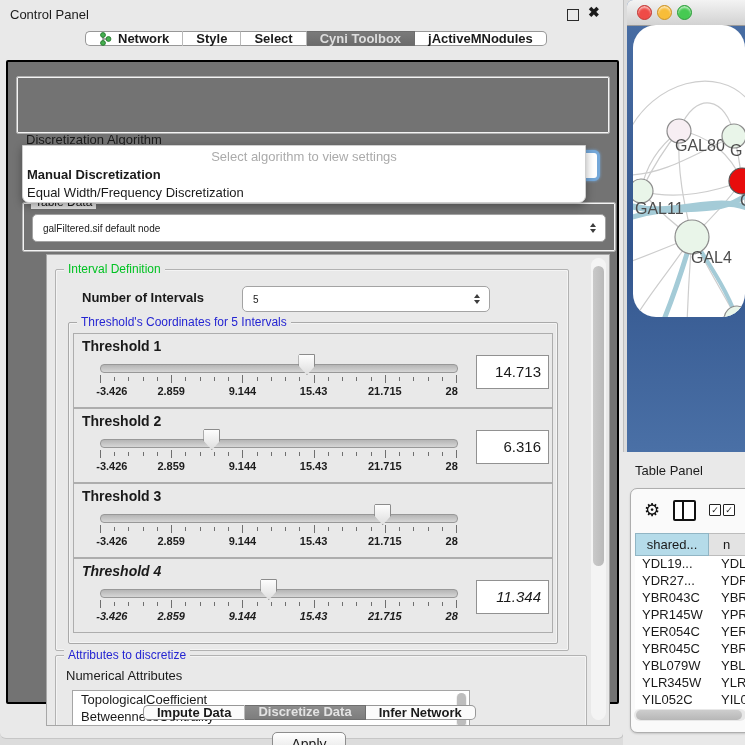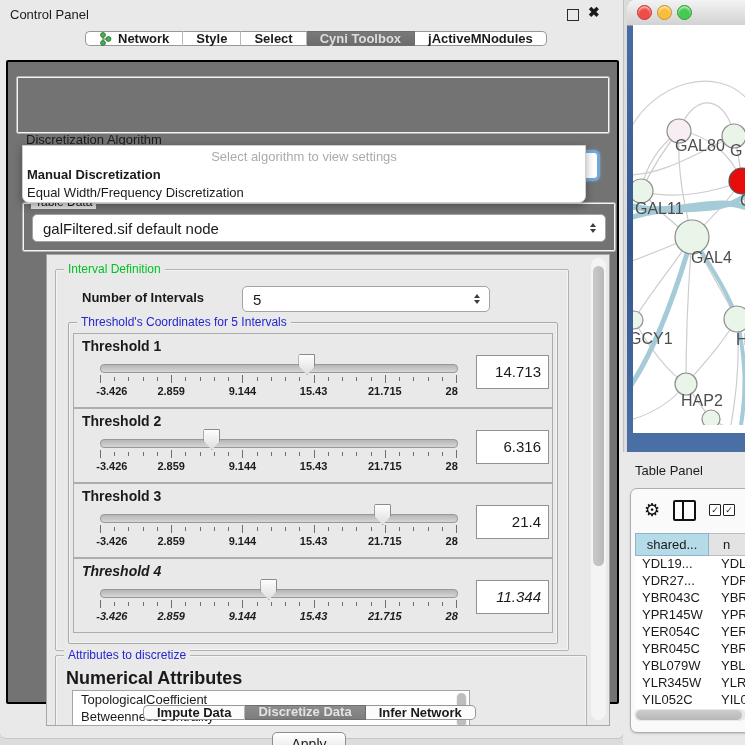--- a/index.html
+++ b/index.html
@@ -32,21 +32,21 @@
 
   .group { position:absolute; border:1px solid #b2b2b2; border-radius:2px; box-shadow:inset 0 0 0 1px #f4f4f4; }
   .group-title { position:absolute; top:-8px; left:8px; background:#e9e9e9; padding:0 4px; font-size:12px; white-space:nowrap; }
   .gt-green { color:#00c222; }
   .gt-blue  { color:#2525d2; }
 
   .algo-group { left:8px; top:14px; width:592px; height:56px; }
   .algo-title { position:absolute; left:18px; top:70px; font-size:13px; color:#1a1a1a; z-index:1;}
 
   .combo { position:absolute; background:#ffffff; border:1px solid #a3a3a3; border-radius:5px;
-    font-size:15px; display:flex; align-items:center; }
+    font-size:10px; display:flex; align-items:center; }
   .combo-text { padding-left:10px; flex:1; white-space:nowrap; overflow:hidden; }
   .stepper { width:16px; display:flex; flex-direction:column; align-items:center; justify-content:center; gap:2px; margin-right:4px;}
   .arr-up { width:0; height:0; border-left:3.5px solid transparent; border-right:3.5px solid transparent; border-bottom:4.5px solid #3d3d3d; }
   .arr-dn { width:0; height:0; border-left:3.5px solid transparent; border-right:3.5px solid transparent; border-top:4.5px solid #3d3d3d; }
 
   .algo-combo-edge { position:absolute; left:526px; top:88px; width:60px; height:25px; z-index:2;
     background:#fff; border:3px solid #74a7d8; border-radius:6px; box-shadow:0 0 3px #74a7d8; }
 
   .algo-popup { position:absolute; left:14px; top:83px; width:562px; height:56px; z-index:5;
     background:#ffffff; border:1px solid #cfcfcf; border-radius:0 0 7px 7px; box-shadow:0 3px 8px rgba(0,0,0,.35); font-size:13px; }
@@ -78,41 +78,41 @@
   .tick { position:absolute; top:2px; width:1px; height:4px; background:#6f6f6f; }
   .tick.major { top:0; height:8px; }
   .slider-scale { position:absolute; left:26px; top:51px; width:356px; height:14px; }
   .scale-label { position:absolute; transform:translateX(-50%); font-size:11px; font-weight:bold; color:#1c1c1c; white-space:nowrap; }
   .scale-label:first-child { transform:translateX(-12%); }
   .scale-label:last-child  { transform:translateX(-85%); }
   .thr-value { position:absolute; left:402px; top:21px; width:64px; height:32px; background:#fff;
     border:1px solid #919191; font-size:15px; text-align:right; line-height:32px; padding-right:7px; }
 
   .attr-group { left:8px; top:400px; width:530px; height:110px; }
-  .attr-label { position:absolute; left:10px; top:12px; font-size:18px; font-weight:bold; }
+  .attr-label { position:absolute; left:10px; top:12px; font-size:13px; font-weight:normal; }
   .attr-list { position:absolute; left:16px; top:34px; width:396px; height:70px; background:#ffffff;
     border:1px solid #a5a5a5; overflow:hidden; }
   .attr-item { font-size:13px; padding:1px 6px 1px 8px; height:15px; white-space:nowrap; }
   .attr-vscroll { position:absolute; right:2px; top:2px; width:11px; height:64px; background:#f1f1f1; border-radius:6px;}
   .attr-vthumb { position:absolute; left:1px; top:0; width:9px; height:34px; border-radius:5px; background:#bdbdbd; }
 
   .apply-btn { position:absolute; left:264px; top:670px; width:72px; height:23px;
     background:linear-gradient(#ffffff,#e0e0e0); border:1px solid #8d8d8d; border-radius:5px;
     font-size:14px; text-align:center; line-height:22px; }
 
   
   .network-window { position:absolute; left:627px; top:0; width:118px; height:452px;
     background:linear-gradient(180deg,#4a6fa5 0%,#33568e 55%,#4a70a6 100%); border-radius:6px 0 0 0; }
   .net-titlebar { position:absolute; left:0; top:0; width:100%; height:25px;
     background:linear-gradient(#f3f3f3,#d2d2d2); border-bottom:1px solid #9a9a9a; border-radius:6px 0 0 0; }
   .tl { position:absolute; top:5px; width:13px; height:13px; border-radius:50%; box-shadow:inset 0 2px 2px rgba(255,255,255,.6); }
   .tl-red    { left:10px; background:#ef4b47; border:1px solid #c03a36; }
   .tl-yellow { left:30px; background:#f8bd39; border:1px solid #ca9229; }
   .tl-green  { left:50px; background:#46ca52; border:1px solid #2f9c3c; }
-  .net-canvas { position:absolute; left:6px; top:25px; width:112px; height:408px; background:#ffffff; overflow:hidden; }
+  .net-canvas { position:absolute; left:6px; top:25px; width:112px; height:292px; background:#ffffff; overflow:hidden;border-radius:23px; }
   .net-canvas svg text { font-family:"Liberation Sans",sans-serif; font-size:16px; fill:#4d4d4d; }
 
   
   .table-panel { position:absolute; left:623px; top:452px; width:122px; height:293px; background:#e9e9e9; }
   .tp-title { position:absolute; left:12px; top:11px; font-size:13px; color:#1c1c1c; }
   .tp-window { position:absolute; left:7px; top:36px; width:130px; height:243px; background:#fafafa;
     border:1px solid #aeaeae; border-radius:7px; box-shadow:0 1px 2px rgba(0,0,0,.15); }
   .tp-toolbar { position:absolute; left:0; top:0; width:100%; height:42px; display:flex; align-items:center; gap:13px; padding-left:13px; }
   .gear-glyph { font-size:18px; color:#111; line-height:1; }
   .split-icon { width:19px; height:17px; border:2px solid #111; border-radius:2px; position:relative; background:#fff; }
@@ -324,21 +324,20 @@
                     <div class="tick major" style="left: 100%;"></div>
                   </div>
     <div class="slider-scale">
                     <span class="scale-label" style="left: 0%;">-3.426</span>
                     <span class="scale-label" style="left: 20%;">2.859</span>
                     <span class="scale-label" style="left: 40%;">9.144</span>
                     <span class="scale-label" style="left: 60%;">15.43</span>
                     <span class="scale-label" style="left: 80%;">21.715</span>
                     <span class="scale-label" style="left: 100%;">28</span>
                   </div>
-    <div class="thr-value">21.4</div>
   </div>
 
   <div class="thr-panel" style="top: 235px; font-style: italic;">
     <span class="thr-label">Threshold 4</span>
     <div class="slider-track"></div>
     <div class="slider-thumb" style="left: 193.318px;"></div>
     <div class="slider-ticks">
                     <div class="tick major" style="left: 0%;"></div>
                     <div class="tick" style="left: 4%;"></div>
                     <div class="tick" style="left: 8%;"></div>

